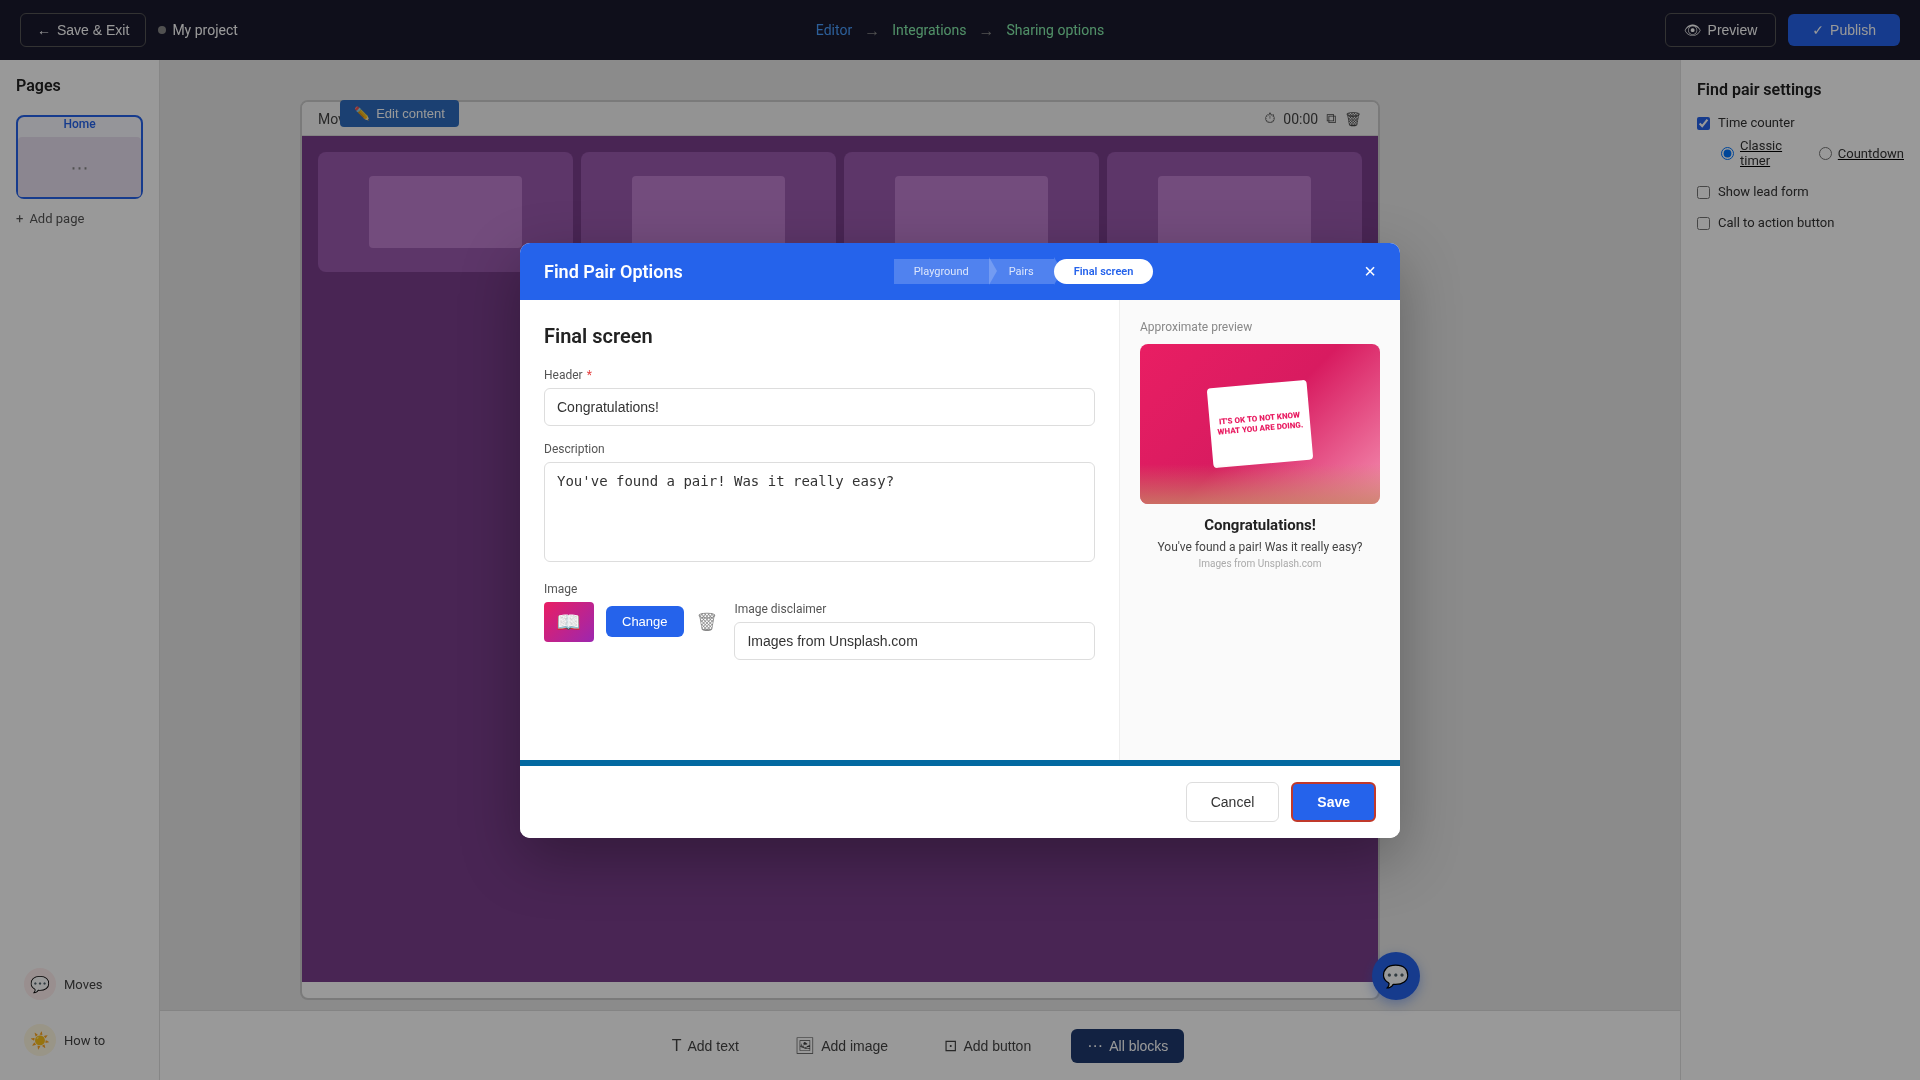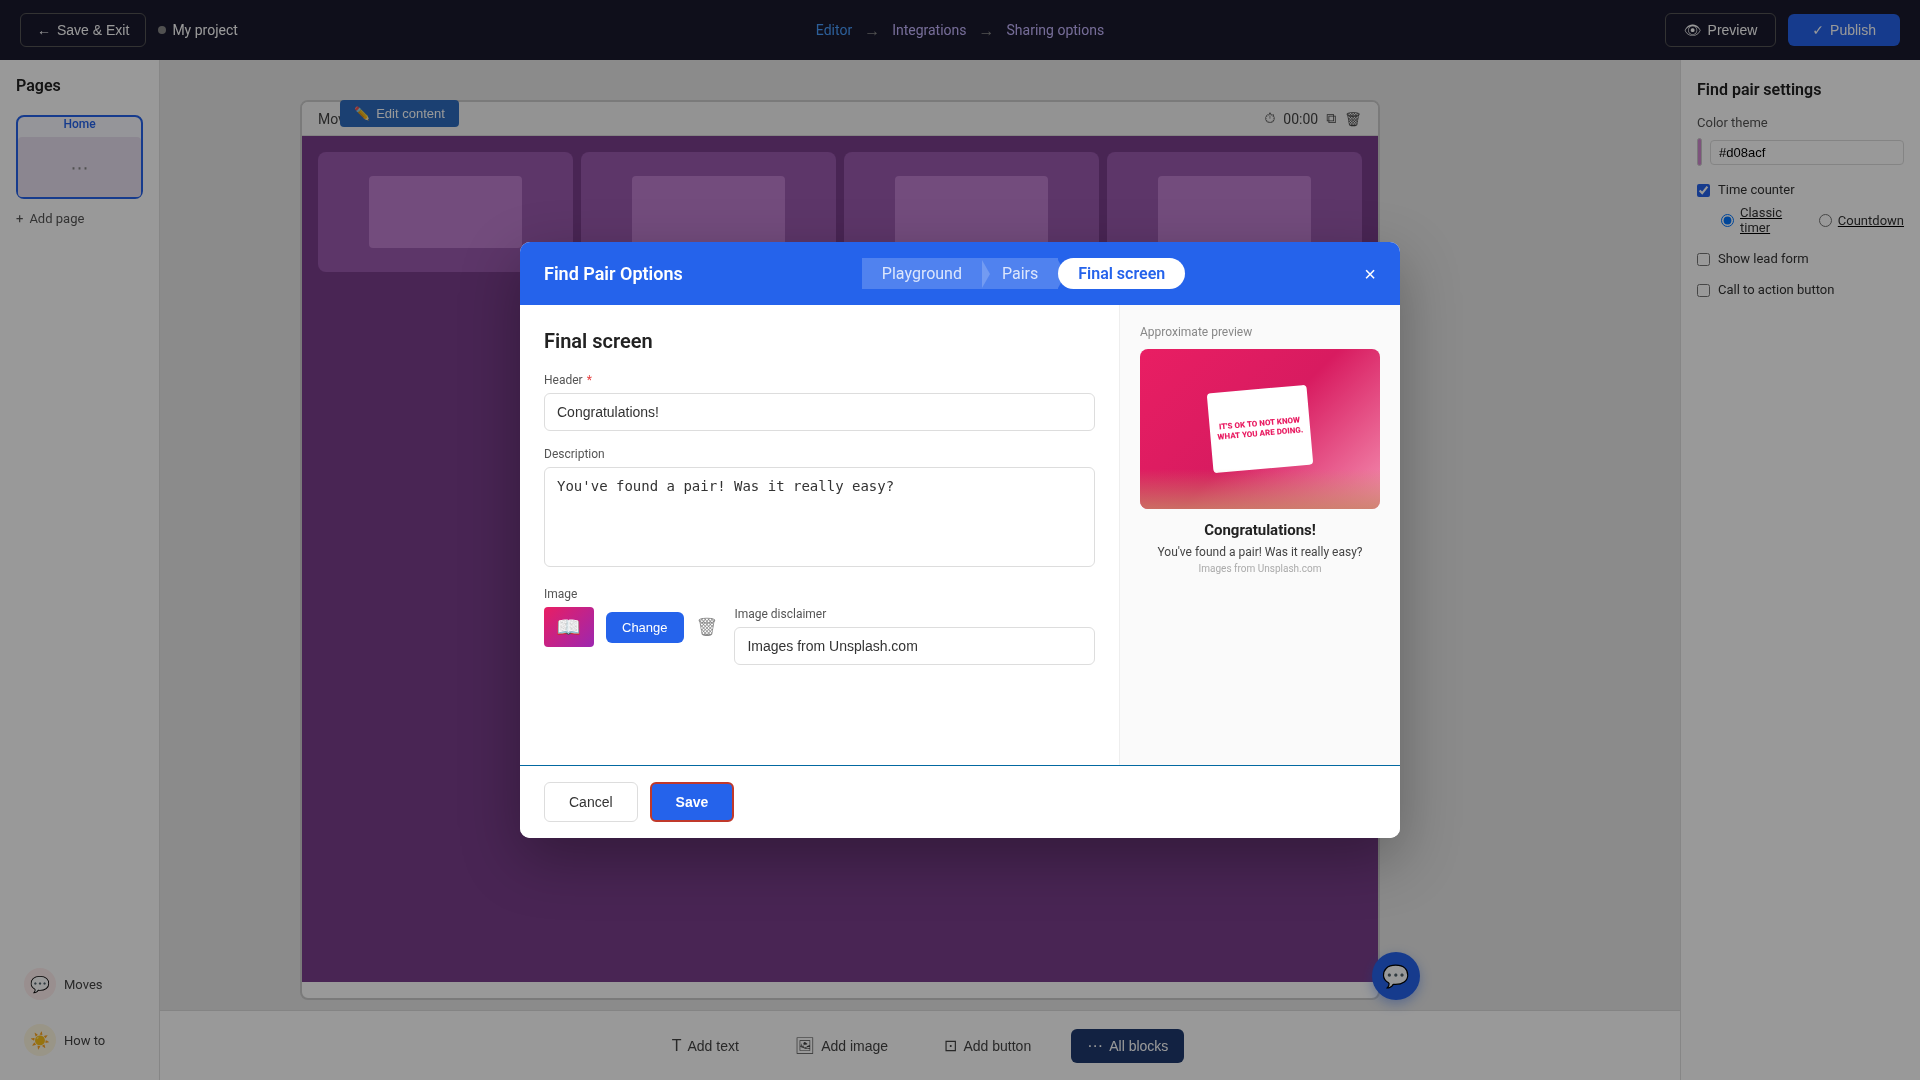--- a/index.html
+++ b/index.html
@@ -30,21 +30,21 @@
       font-size: 14px;
       display: flex;
       align-items: center;
       gap: 6px;
     }
     .project-name { color: #fff; font-size: 14px; display: flex; align-items: center; gap: 6px; }
     .dot { width: 8px; height: 8px; background: #888; border-radius: 50%; display: inline-block; }
 
     .nav-step { color: #4a9eff; font-size: 14px; cursor: pointer; }
     .nav-step.active { color: #4a9eff; }
-    .nav-step.inactive { color: #c4b5fd; }
+    .nav-step.inactive { color: #86efac; }
     .nav-arrow { color: #888; }
 
     .btn-preview {
       background: transparent;
       border: 1px solid #555;
       color: #fff;
       padding: 8px 18px;
       border-radius: 6px;
       cursor: pointer;
       font-size: 14px;
@@ -288,21 +288,21 @@
       background: #2563eb;
       padding: 16px 24px;
       display: flex;
       align-items: center;
       justify-content: space-between;
     }
     .modal-title { color: #fff; font-size: 18px; font-weight: 600; }
     .modal-steps { display: flex; align-items: center; gap: 0; }
     .modal-step {
       padding: 6px 20px;
-      font-size: 16px;
+      font-size: 11px;
       color: rgba(255,255,255,0.8);
       background: rgba(255,255,255,0.2);
       cursor: pointer;
       position: relative;
     }
     .modal-step.active {
       background: #fff;
       color: #2563eb;
       font-weight: 600;
       border-radius: 20px;
@@ -437,23 +437,23 @@
       left: 0; right: 0;
       height: 40px;
       background: linear-gradient(to top, rgba(200, 130, 100, 0.8), transparent);
     }
     .preview-congrats { font-size: 15px; font-weight: 700; color: #222; text-align: center; margin-bottom: 6px; }
     .preview-desc { font-size: 12px; color: #444; text-align: center; margin-bottom: 4px; }
     .preview-disclaimer { font-size: 10px; color: #aaa; text-align: center; }
 
     .modal-footer {
       padding: 16px 24px;
-      border-top: 1px solid #0369a1;
-      display: flex;
-      justify-content: flex-start;
+      border-top: 6px solid #0369a1;
+      display: flex;
+      justify-content: flex-end;
       gap: 12px;
       background: #fff;
     }
     .btn-cancel {
       background: #fff;
       border: 1px solid #ddd;
       padding: 10px 24px;
       border-radius: 6px;
       cursor: pointer;
       font-size: 14px;
@@ -607,27 +607,20 @@
     </div>
 
     <div class="chatbot-bubble">
       <span>💬</span>
     </div>
   </div>
 
   <div class="right-panel">
     <div class="panel-title">Find pair settings</div>
 
-    <div class="panel-section">
-      <div class="panel-label">Color theme</div>
-      <div class="color-row">
-        <div class="color-swatch" style="background: rgb(208, 138, 207);"></div>
-        <input class="color-input" type="text" value="#d08acf" style="">
-      </div>
-    </div>
 
     <div class="panel-section">
       <div class="checkbox-row">
         <input type="checkbox" id="time-counter" checked="" style="">
         <label for="time-counter">Time counter</label>
       </div>
       <div class="radio-group">
         <div class="radio-row">
           <input type="radio" name="timer" id="classic" checked="" style="">
           <label for="classic">Classic timer</label>

